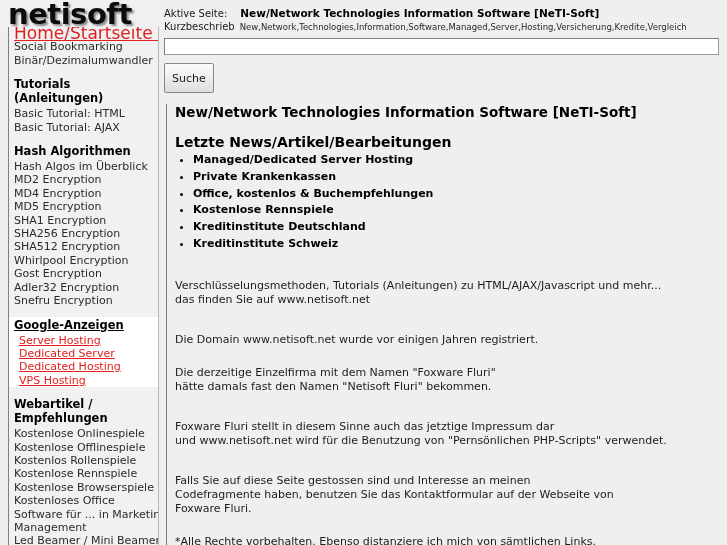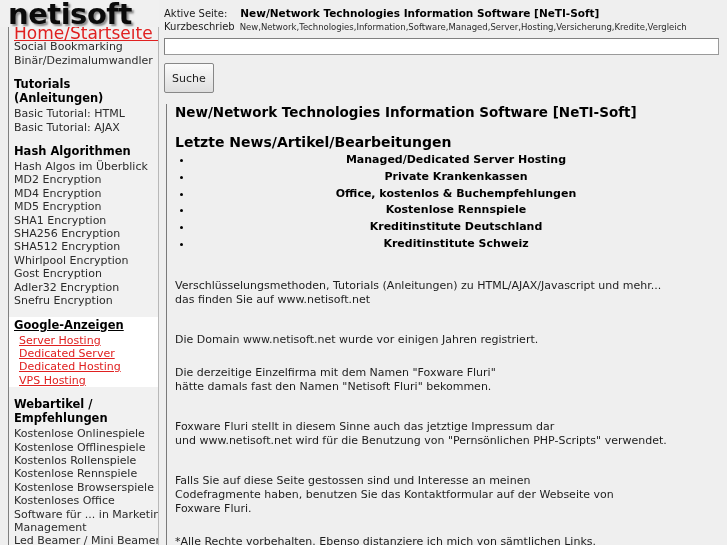--- a/index.html
+++ b/index.html
@@ -190,21 +190,20 @@
   .art-list {
     margin: 0 0 0 0;
     padding: 0 0 0 18px;
     list-style: disc;
   }
   .art-list li {
     font-size: 11px;
     font-weight: bold;
     color: #000000;
     line-height: 16.8px;
-    text-align: center;
   }
   .art-para {
     font-size: 11px;
     color: #1c1c1c;
     line-height: 14px;
     margin: 0;
   }
   .spacer-lg { height: 26px; }
   .spacer-md { height: 19px; }
 </style>

